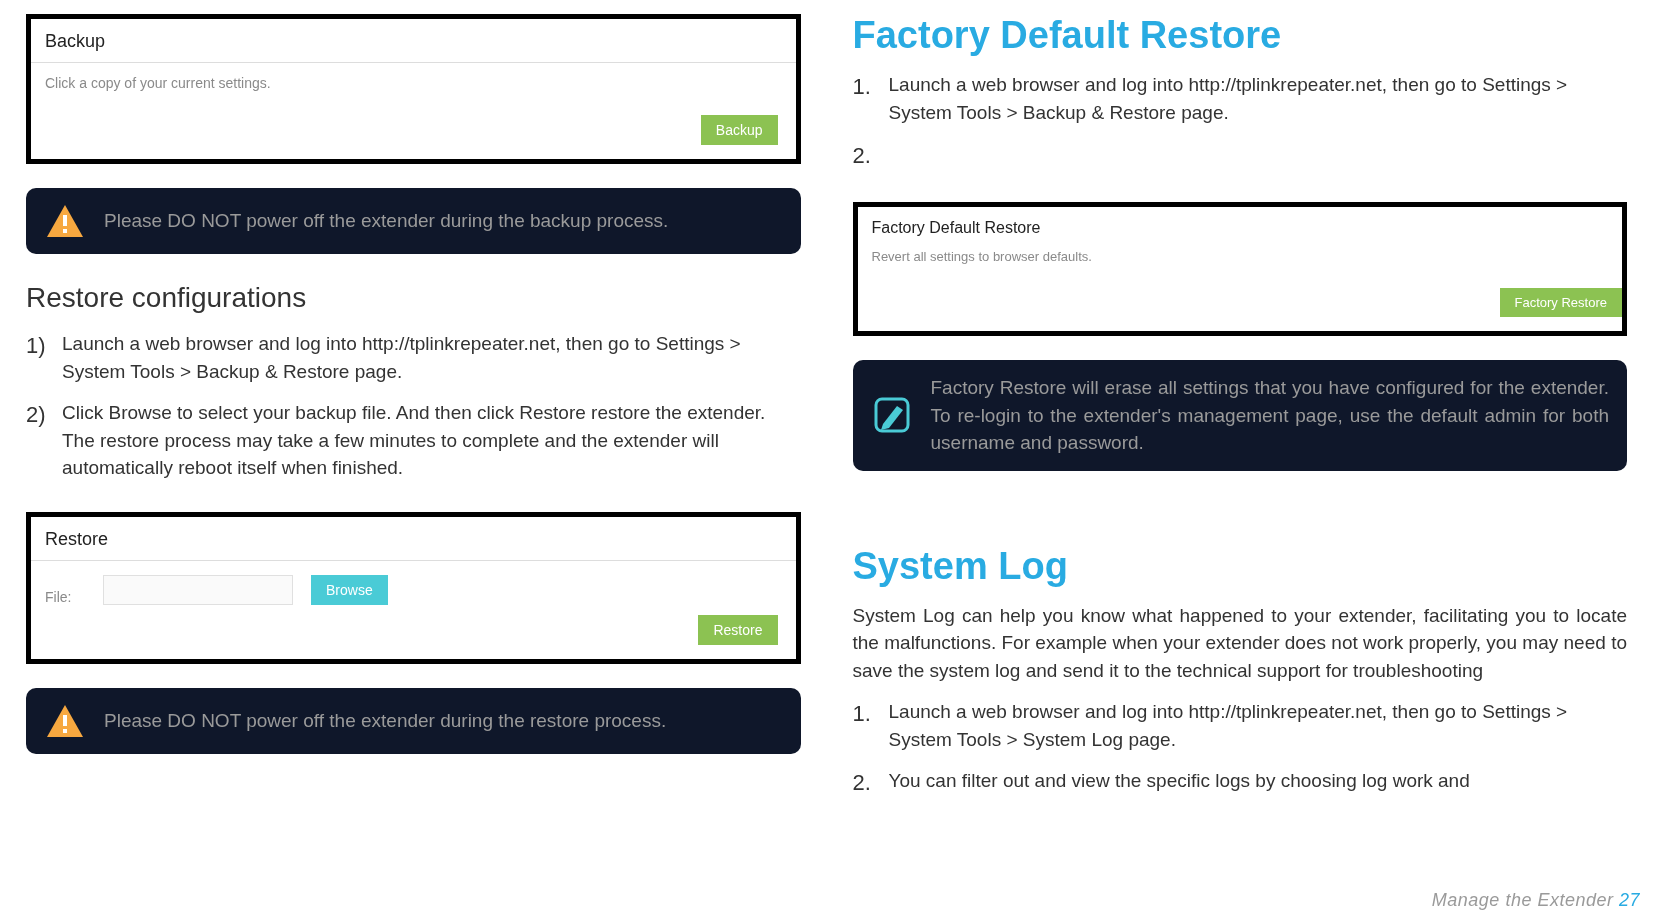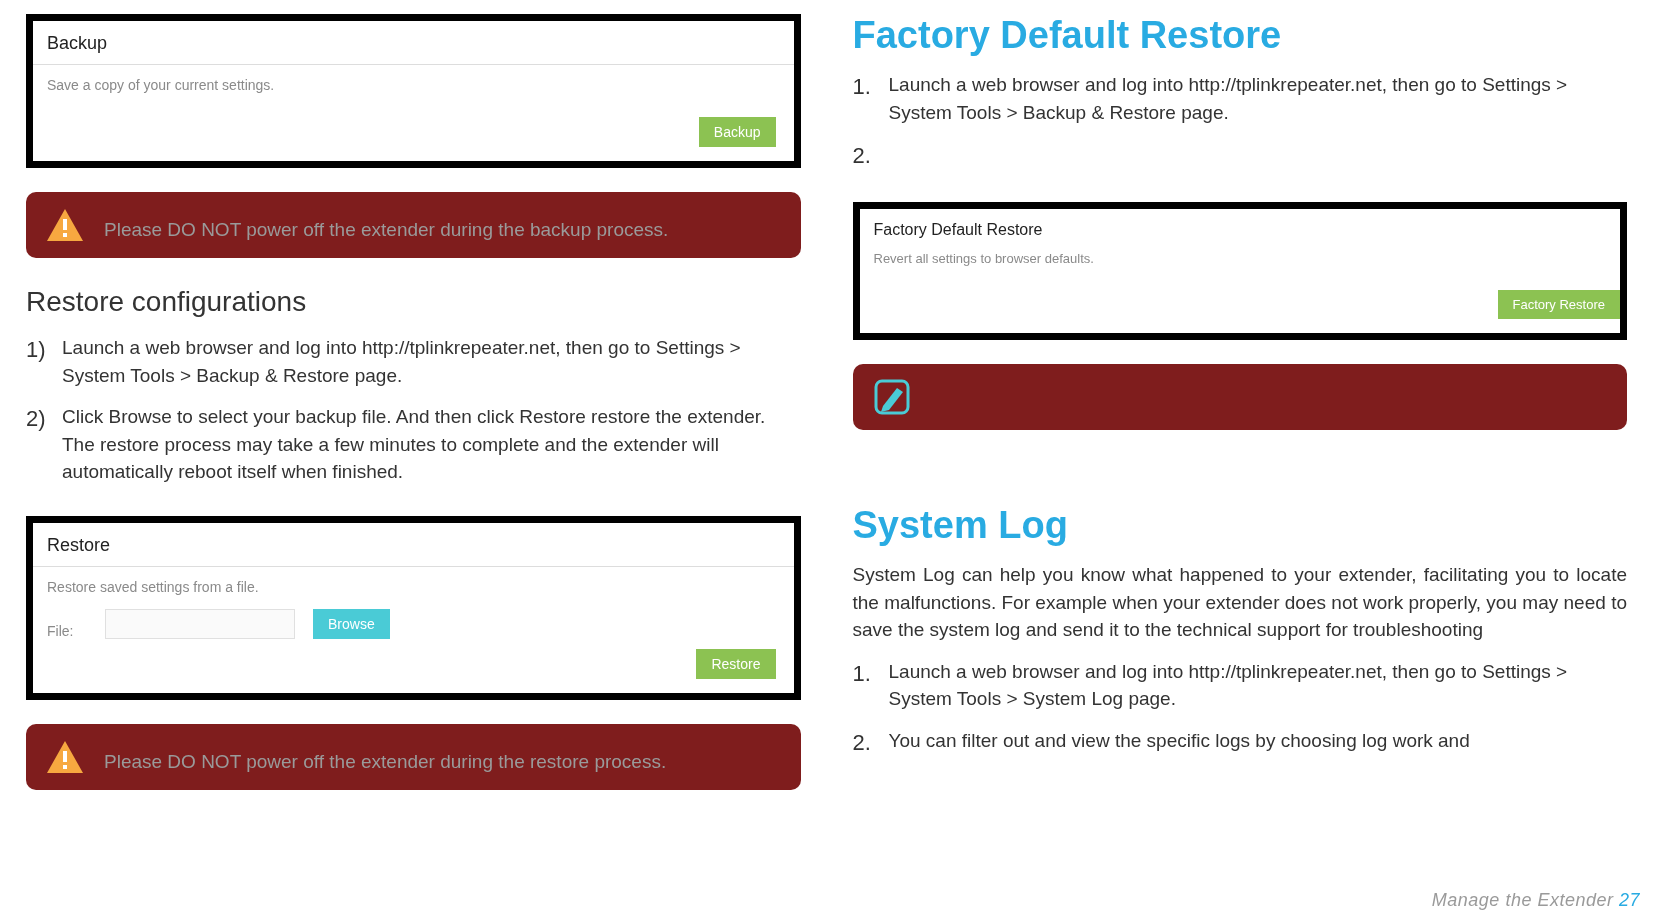--- a/index.html
+++ b/index.html
@@ -14,21 +14,21 @@
   .col {
     padding: 0 26px;
     display: flex;
     flex-direction: column;
   }
   .col-left { width: 50%; }
   .col-right { width: 50%; }
 
   
   .panel {
-    border: 7px solid #000000;
+    border: 5px solid #000000;
     background: #fff;
     margin-bottom: 10px;
   }
   .panel-header {
     border-bottom: 1px solid #ddd;
     padding: 12px 14px 10px 14px;
     font-size: 18px;
     color: #222;
   }
   .panel-desc {
@@ -62,24 +62,24 @@
   }
   .file-input {
     width: 190px;
     height: 30px;
     border: 1px solid #e0e0e0;
     background: #fafafa;
   }
 
   
   .callout {
-    background: #7f1d1d;
+    background: #0f172a;
     border-radius: 10px;
     display: flex;
-    align-items: flex-end;
+    align-items: center;
     padding: 14px 18px;
     gap: 18px;
     margin: 14px 0 24px 0;
     color: #9a9a9a;
     font-size: 19px;
     line-height: 1.45;
   }
   .callout .icon-wrap {
     flex: 0 0 auto;
     width: 42px;
@@ -149,21 +149,21 @@
 </style>
 </head>
 <body>
 
 <div class="page">
 
   <div class="col col-left">
 
     <div class="panel">
       <div class="panel-header">Backup</div>
-      <div class="panel-desc">Save a copy of your current settings.</div>
+      <div class="panel-desc">Click a copy of your current settings.</div>
       <div class="btn-row-right shallow">
         <button class="btn btn-green">Backup</button>
       </div>
     </div>
 
     <div class="callout">
       <div class="icon-wrap icon-warning">
         <svg viewBox="0 0 40 36">
             <path d="M20 2 L38 34 L2 34 Z" fill="#f7a840"></path>
             <rect x="18" y="12" width="4" height="11" fill="#fff"></rect>
@@ -185,21 +185,20 @@
       <li>
         <span class="num">2)</span>
         <span class="txt">
           <span>Click </span><span class="bold">Browse</span><span> to select your backup file. And then click </span><span class="bold">Restore</span><span> restore the extender. The restore process may take a few minutes to complete and the extender will automatically reboot itself when finished.</span>
         </span>
       </li>
     </ol>
 
     <div class="panel">
       <div class="panel-header">Restore</div>
-      <div class="panel-desc">Restore saved settings from a file.</div>
       <div class="file-row">
         <span class="file-label">File:</span>
         <div class="file-input"></div>
         <button class="btn btn-blue">Browse</button>
       </div>
       <div class="btn-row-right">
         <button class="btn btn-green">Restore</button>
       </div>
     </div>
 
@@ -239,20 +238,21 @@
       </div>
     </div>
 
     <div class="callout" style="text-align:justify;">
       <div class="icon-wrap icon-note">
         <svg viewBox="0 0 38 38">
           <rect x="3" y="3" width="32" height="32" rx="6" ry="6" fill="none" stroke="#4acbd6" stroke-width="3"></rect>
           <path d="M10 28 L24 10 L30 14 L16 32 L8 34 Z" fill="#4acbd6"></path>
         </svg>
       </div>
+      <div>Factory Restore will erase all settings that you have configured for the extender. To re-login to the extender's management page, use the default admin for both username and password.</div>
     </div>
 
     <div class="h-blue sp-top">System Log</div>
     <div class="syslog-desc">System Log can help you know what happened to your extender, facilitating you to locate the malfunctions. For example when your extender does not work properly, you may need to save the system log and send it to the technical support for troubleshooting</div>
 
     <ol class="steps">
       <li>
         <span class="num">1.</span>
         <span class="txt">
           <span>Launch a web browser and log into </span><span class="bold">http://tplinkrepeater.net</span><span>, then go to </span><span class="bold">Settings &gt; System Tools &gt; System Log</span><span> page.</span>

